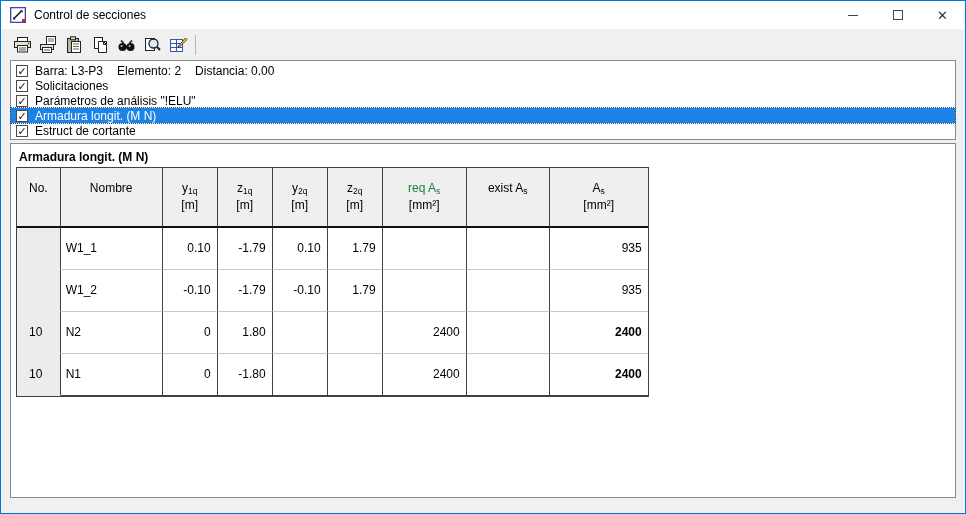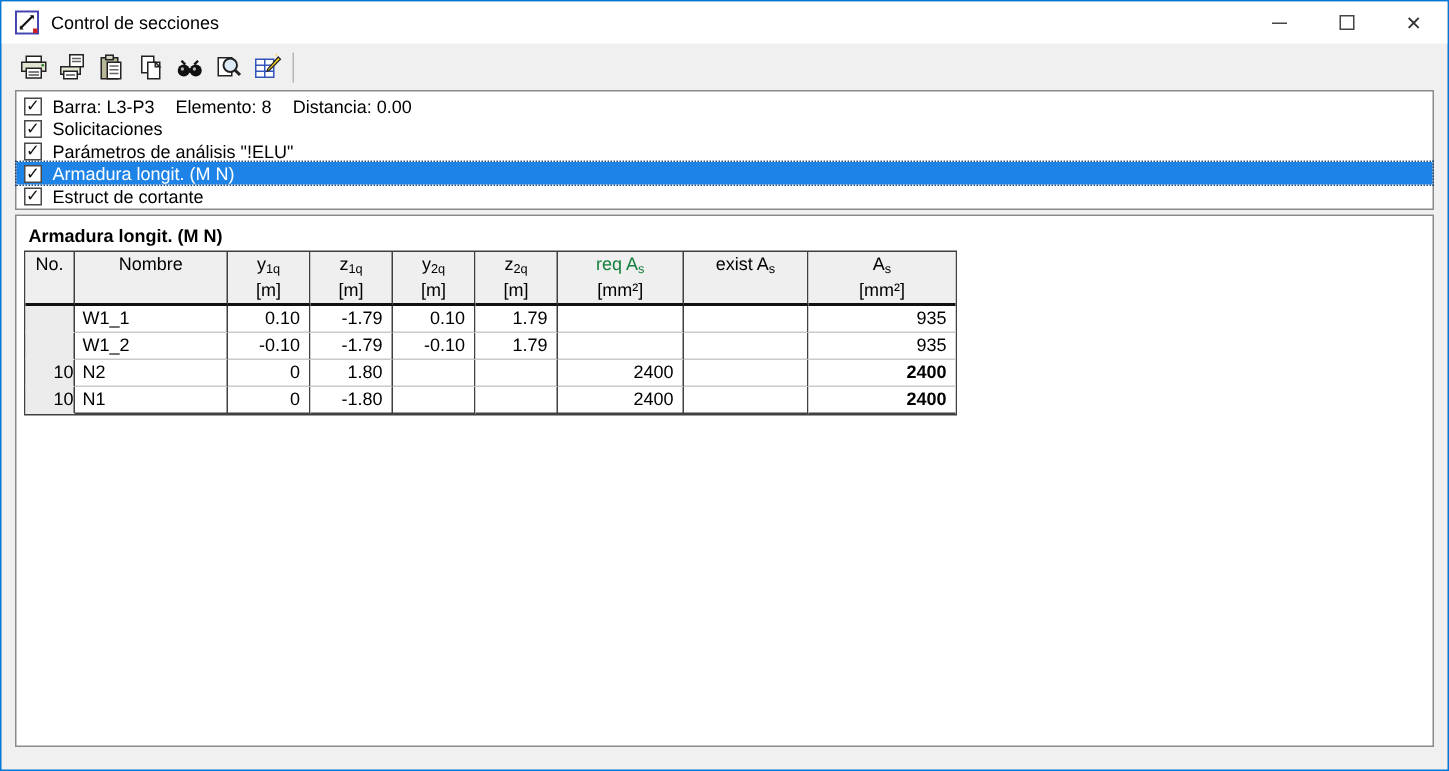--- a/index.html
+++ b/index.html
@@ -40,30 +40,30 @@
     position:absolute;top:142px;left:9px;right:9px;bottom:15px;
     background:#ffffff;border:1px solid #8a8a8a;
   }
   .section-heading{position:absolute;top:6px;left:8px;font-weight:bold;font-size:12px;}
   table.report{
     position:absolute;top:23px;left:5px;
     border-collapse:separate;border-spacing:0;
     border:1px solid #404040;table-layout:fixed;
     font-size:12px;
   }
-  .report th,.report td{padding:0;margin:0;overflow:hidden;white-space:nowrap;}
+  .report th,.report td{padding:12px;margin:0;overflow:hidden;white-space:nowrap;}
   .report th{
     background:#efefef;font-weight:normal;height:34px;vertical-align:top;
     border-right:1px solid #404040;border-bottom:2px solid #111;
   }
   .report th:last-child,.report td:last-child{border-right:none;}
   .h-line{height:17px;line-height:17px;text-align:center;}
   .req-col-head{color:#15803d;}
   .report td{height:17px;line-height:17px;border-right:1px solid #404040;border-bottom:1px solid #c9c9c9;background:#fff;}
-  .report td.no-col{background:#ececec;text-align:right;border-bottom:1px solid #ececec;}
+  .report td.no-col{background:#ececec;text-align:left;border-bottom:1px solid #ececec;}
   .report td.name-col{text-align:left;padding-left:5px;}
   .report td.num{text-align:right;padding-right:6px;}
   .report tr.dark-sep td{border-bottom:1px solid #404040;}
   .report tr.dark-sep td.no-col{border-bottom:1px solid #ececec;}
   .report tr.sum-row td{border-bottom:none;}
   .report td.bold{font-weight:bold;}
   sub.s{font-size:8.5px;line-height:0;vertical-align:-2px;}
 </style>
 </head>
 <body>
@@ -158,21 +158,21 @@
       </svg>
     </div>
     <div class="tool-sep"></div>
   </div>
 
   <div class="options-panel">
 
     <div class="option-row">
       <span class="checkbox">✓</span>
       <span class="seg">Barra: L3-P3</span>
-      <span class="seg">Elemento: 8</span>
+      <span class="seg">Elemento: 2</span>
       <span class="seg">Distancia: 0.00</span>
     </div>
 
     <div class="option-row">
       <span class="checkbox">✓</span>
       <span class="seg">Solicitaciones</span>
     </div>
 
     <div class="option-row">
       <span class="checkbox">✓</span>

